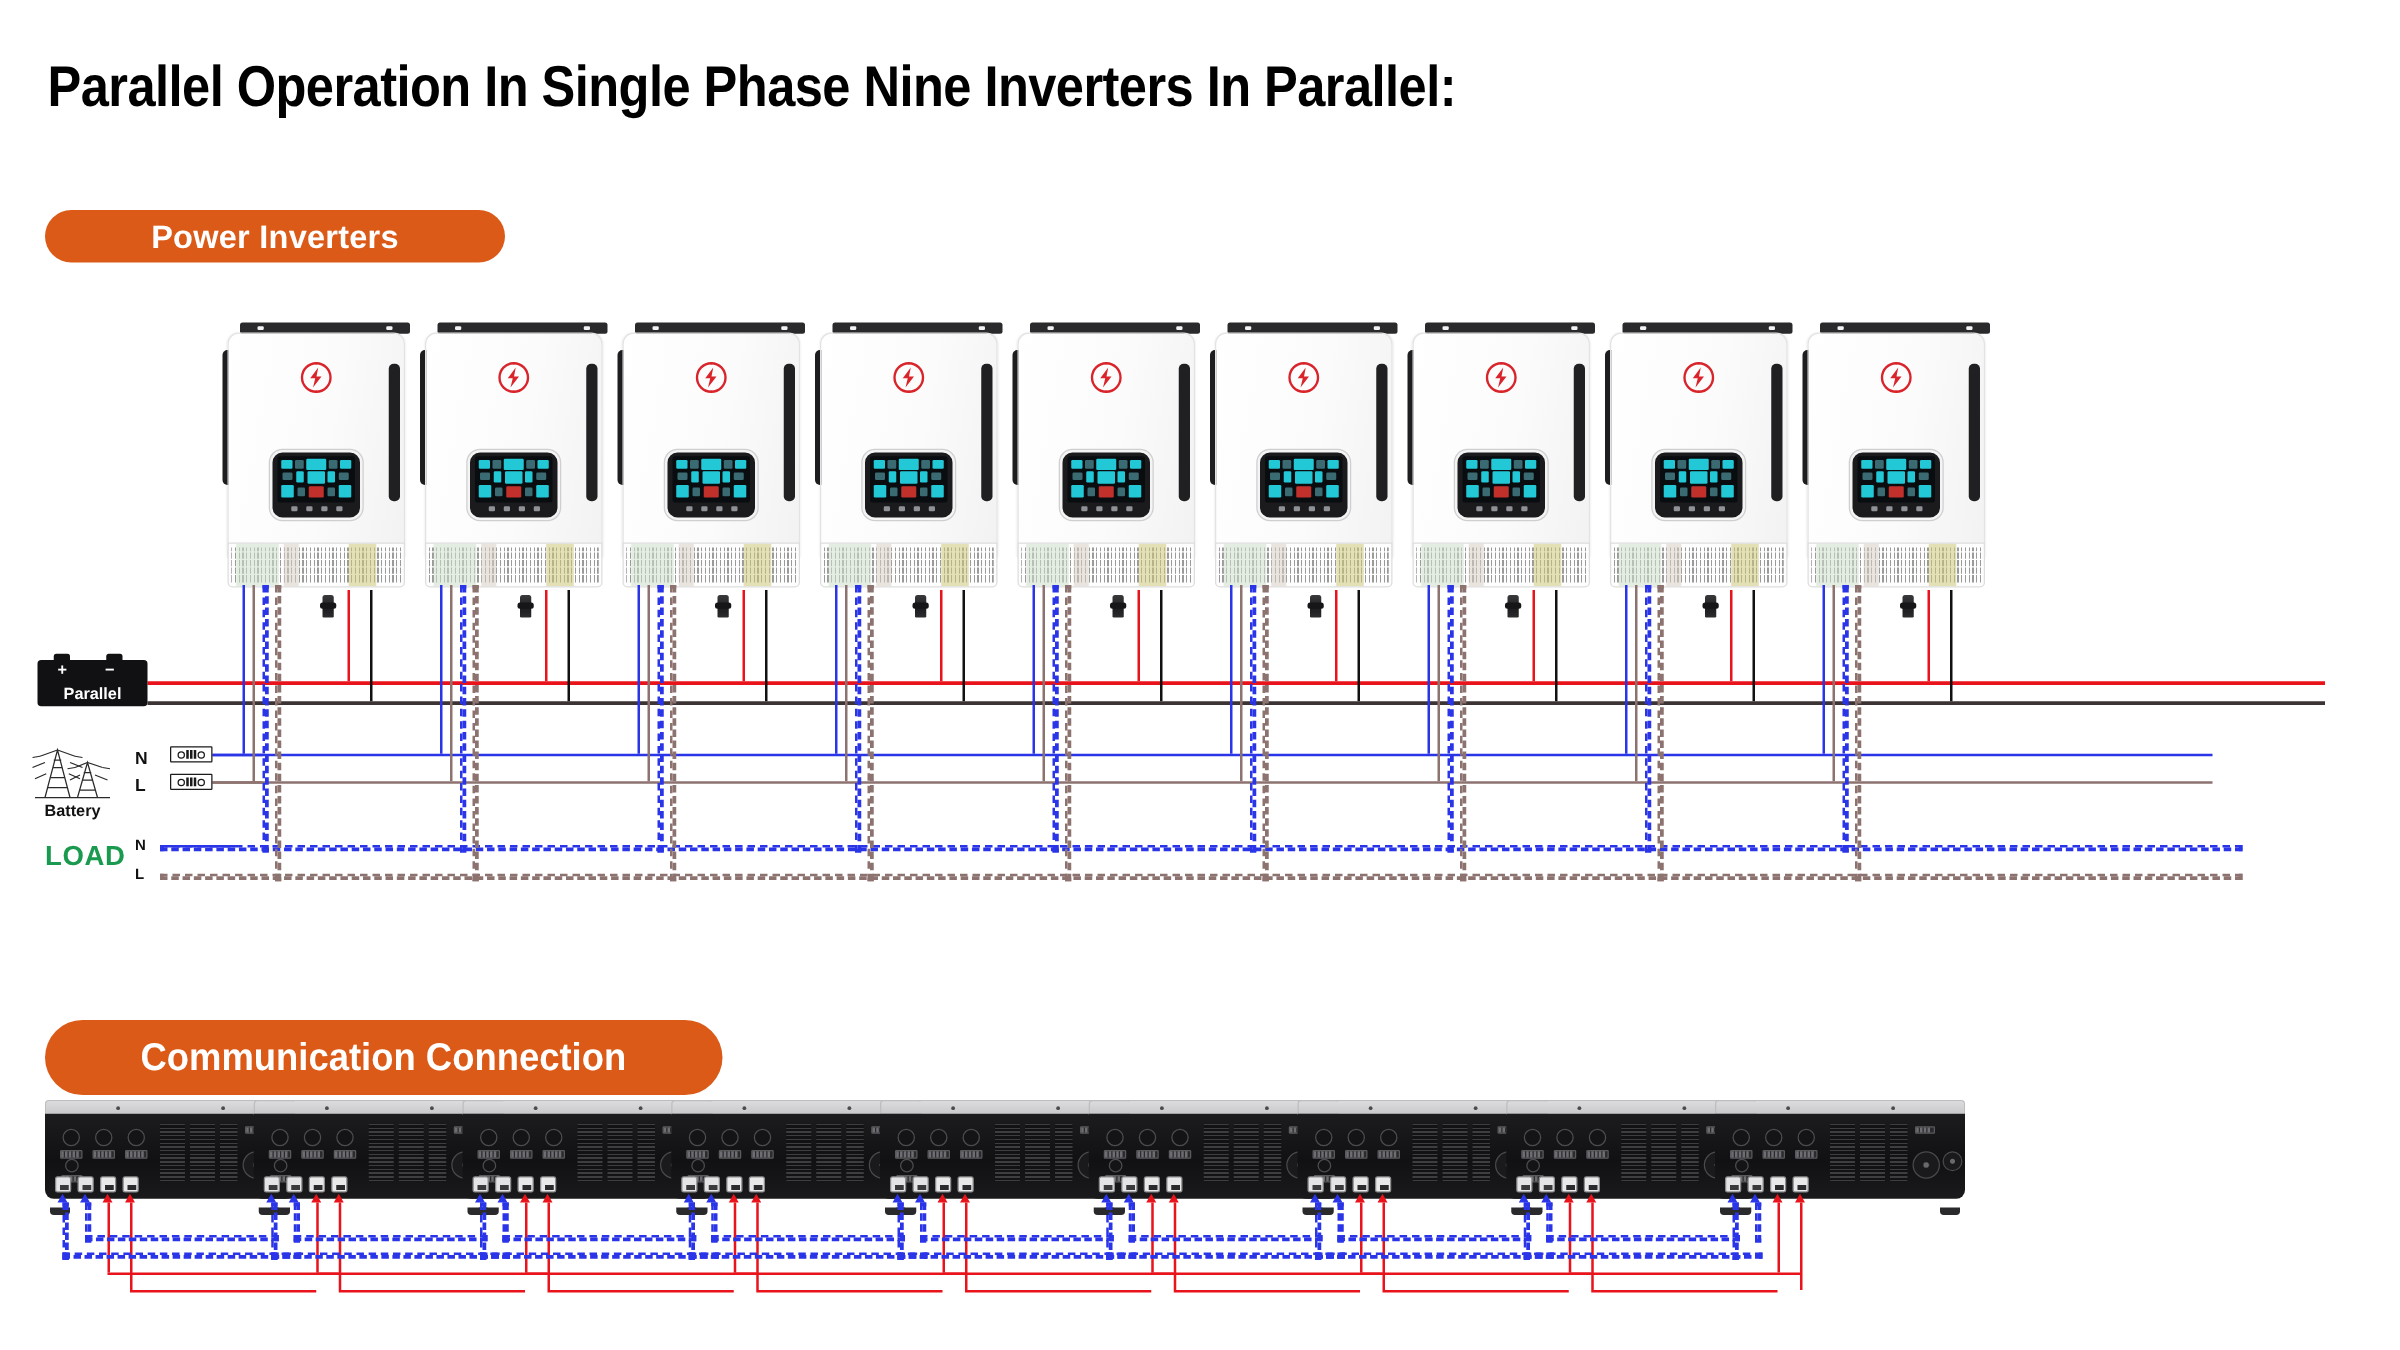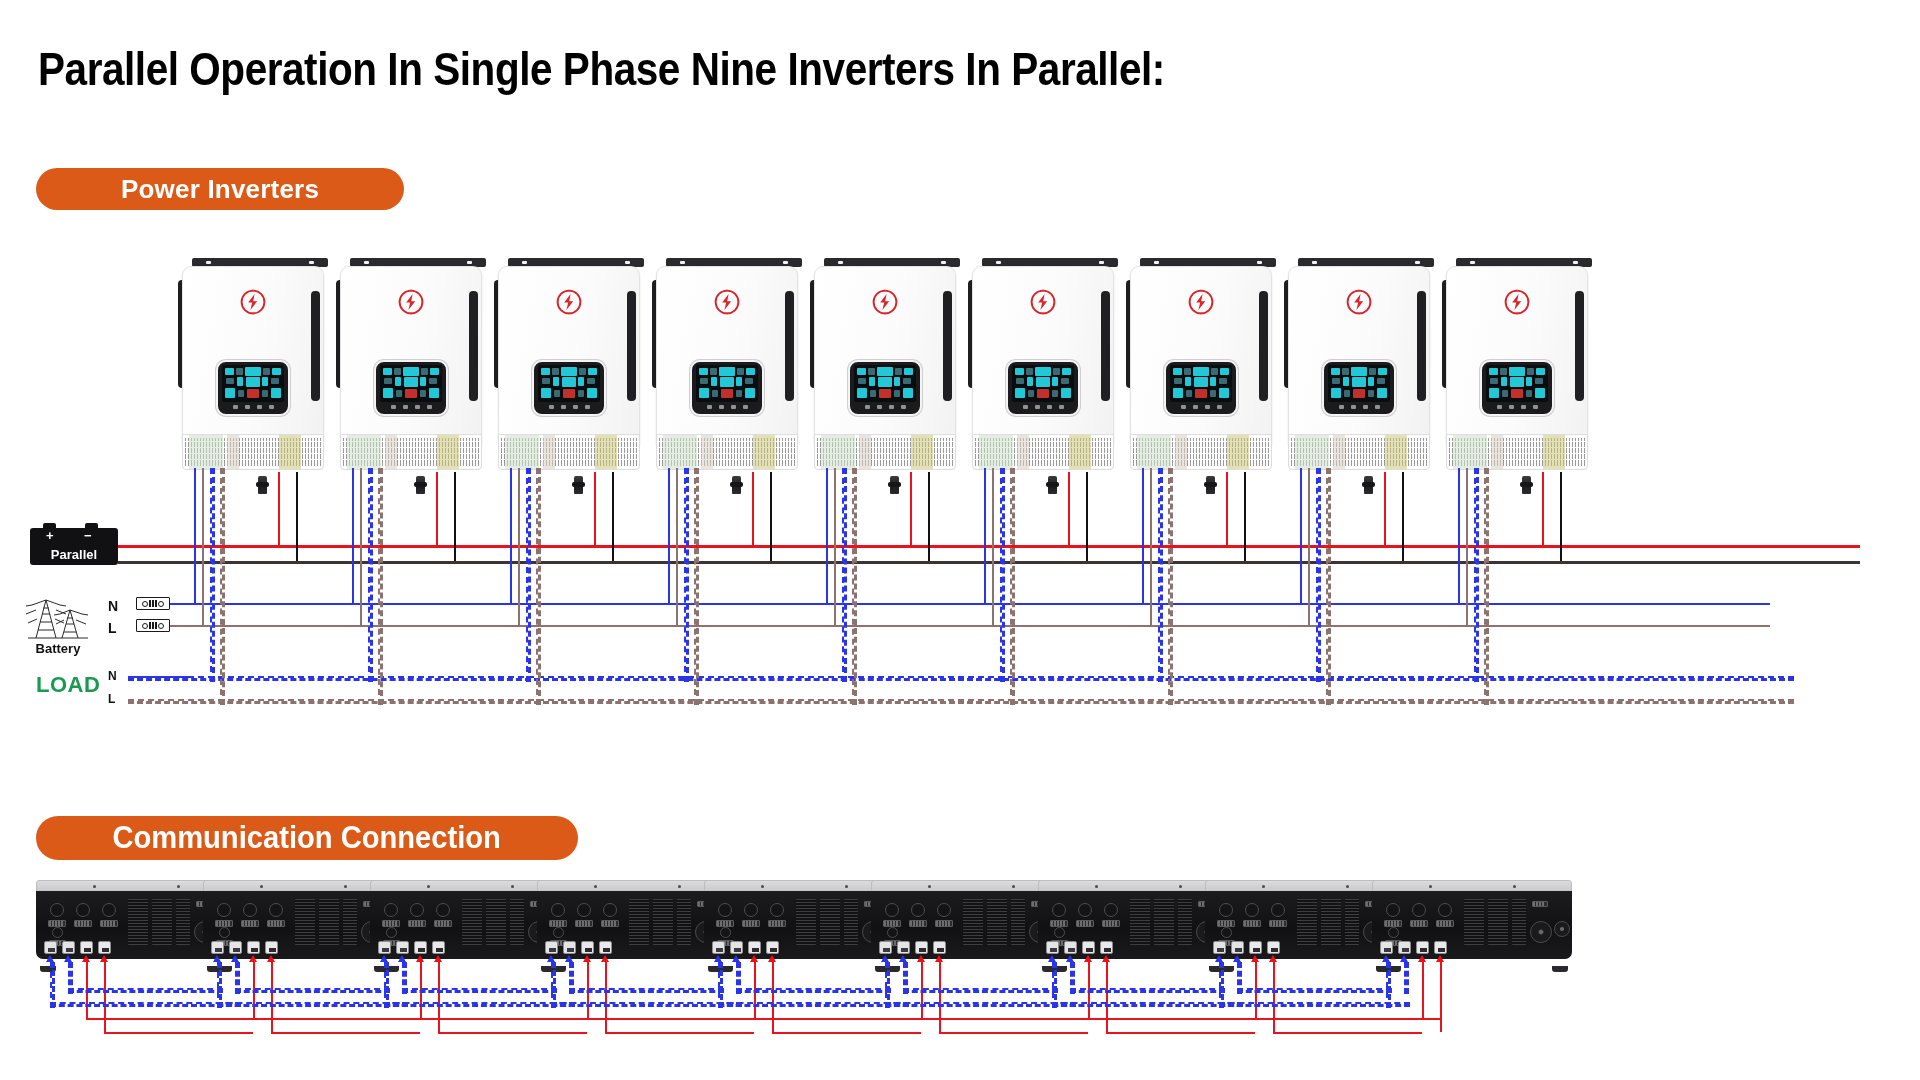--- a/index.html
+++ b/index.html
@@ -34,21 +34,21 @@
     display:flex;align-items:center;justify-content:center;
     white-space:nowrap;
     font-weight:bold;
   }
   .badge-power{
     left:36px;top:168px;width:368px;height:42px;
     font-size:26px;
     letter-spacing:0.2px;
   }
   .badge-comm{
-    left:36px;top:816px;width:542px;height:44px;
+    left:36px;top:816px;width:542px;height:60px;
     font-size:31px;
     font-family:"Liberation Sans Narrow","Liberation Sans",sans-serif;
     letter-spacing:0px;
   }
   .badge-comm span{transform:scaleX(0.94);display:inline-block;}
 
   
   .inv{
     position:absolute;
     width:158px;height:225px;

